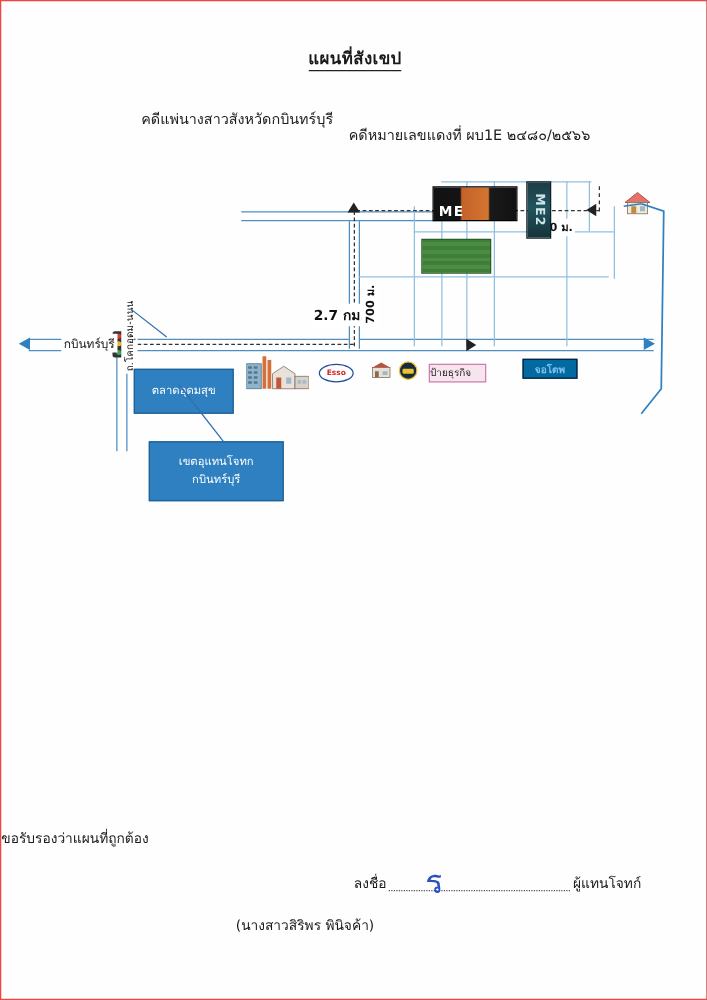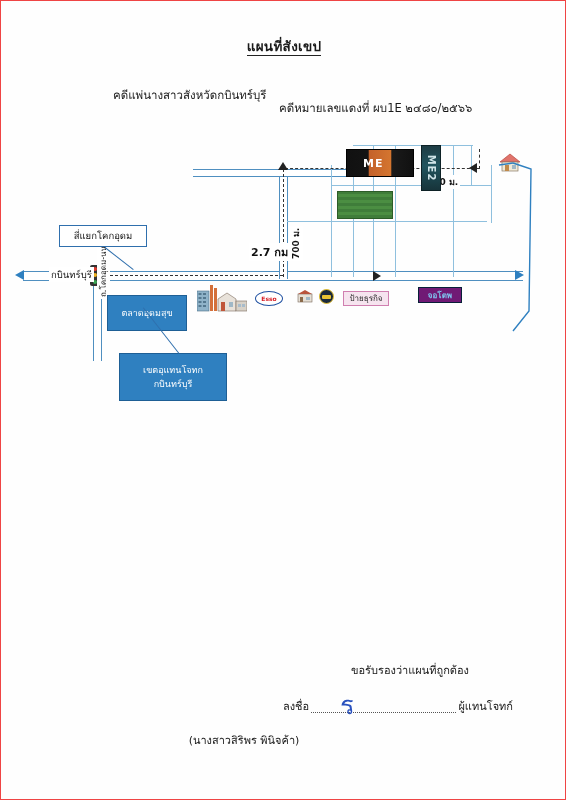--- a/index.html
+++ b/index.html
@@ -129,21 +129,21 @@
     color:#fff;font-size:9px;display:flex;flex-direction:column;
     align-items:center;justify-content:center;line-height:1.6;
     box-sizing:border-box;
   }
   #box-market{left:106px;top:164px;width:80px;height:36px;}
   #box-industry{left:118px;top:222px;width:108px;height:48px;}
 
   .pink-box{
     position:absolute;border:1px solid #d07fb0;background:#f6e4ef;
     font-size:8px;color:#222;display:flex;align-items:center;
-    justify-content:center;box-sizing:border-box;
+    box-sizing:border-box;
   }
   #box-signage{left:342px;top:160px;width:46px;height:15px;}
 
   
   .leader{position:absolute;background:#2f6fad;height:1px;transform-origin:left center;}
 
   
   .traffic{
     position:absolute;left:89px;top:134px;width:9px;height:21px;
     background:#333;border-radius:2px;
@@ -166,42 +166,42 @@
     transform-origin:left top;font-size:8px;
   }
 
   
   .sign{position:absolute;box-sizing:border-box;}
   #sign-me1{
     left:345px;top:18px;width:68px;height:28px;
     background:linear-gradient(90deg,#111 0%,#141414 32%,#c4622a 34%,#d4752f 66%,#1a1a1a 68%,#111 100%);
     border:1px solid #000;
     color:#fff;font-size:11px;font-weight:bold;
-    display:flex;align-items:center;padding-left:16px;letter-spacing:1px;
+    display:flex;align-items:flex-end;padding-left:4px;letter-spacing:1px;
   }
   #sign-me2{
     left:420px;top:14px;width:20px;height:46px;
     background:linear-gradient(180deg,#1e3c44,#20545e 45%,#17343a);
     border:1px solid #0d2126;
   }
   #sign-me2 .v{
     position:absolute;left:50%;top:50%;
     transform:translate(-50%,-50%) rotate(90deg);
     color:#cfe4e8;font-size:10px;font-weight:bold;letter-spacing:1px;
     white-space:nowrap;
   }
   #sign-green{
     left:336px;top:60px;width:56px;height:28px;
     background:repeating-linear-gradient(0deg,#3f7d3a 0 3px,#4b8e42 3px 6px),
                repeating-linear-gradient(90deg,#44853c 0 2px,#53994a 2px 4px);
     border:1px solid #2c5c28;
   }
   #sign-jolon{
     left:417px;top:156px;width:44px;height:16px;
-    background:#701a75;border:1px solid #082038;
+    background:#0369a1;border:1px solid #082038;
     color:#7fc4ef;font-size:8px;font-weight:bold;
     display:flex;align-items:center;justify-content:center;
   }
 
   
   .icon-oval{
     position:absolute;left:254px;top:160px;width:26px;height:13px;
     border-radius:50%;background:#fff;border:1.5px solid #1e4fa0;
     display:flex;align-items:center;justify-content:center;
     color:#d8232a;font-size:6px;font-weight:bold;
@@ -223,21 +223,21 @@
   .factory{position:absolute;left:196px;top:152px;width:50px;height:30px;}
 
   
   .house{position:absolute;left:498px;top:22px;width:22px;height:20px;}
 
   
   .dest-line{position:absolute;left:0;top:0;width:566px;height:300px;pointer-events:none;}
 
   
   .footer{position:absolute;left:0;top:660px;width:566px;font-size:11px;}
-  #cert{position:absolute;left:0;top:0;width:468px;text-align:right;}
+  #cert{position:absolute;left:0;top:0;width:468px;text-align:left;}
   #sig-row{
     position:absolute;left:282px;top:36px;width:230px;
     display:flex;align-items:flex-end;
   }
   #sig-label{font-size:11px;}
   .dotline{
     flex:1;border-bottom:1.5px dotted #555;margin:0 2px 2px 2px;height:1px;
   }
   #sig-role{font-size:11px;}
   #sig-name{position:absolute;left:0;top:70px;width:486px;text-align:center;font-size:11px;}
@@ -295,23 +295,20 @@
 
     <div class="traffic">
       <i class="r"></i>
         <i class="y"></i>
         <i class="g"></i>
     </div>
 
     <div class="road-label" id="lab-kabin">กบินทร์บุรี</div>
     <div class="road-label" id="lab-vert">ถ.โคกอุดม-นนน</div>
 
-    <div class="callout" id="box-junction">
-      <span>สี่แยกโคกอุดม</span>
-    </div>
     <div class="leader" style="left:104px;top:116px;width:36px;transform:rotate(38deg);"></div>
 
     <div class="blue-box" id="box-market">
       <span>ตลาดอุดมสุข</span>
     </div>
 
     <div class="blue-box" id="box-industry">
       <span>เขตอุแทนโจทก</span>
       <span>กบินทร์บุรี</span>
     </div>

